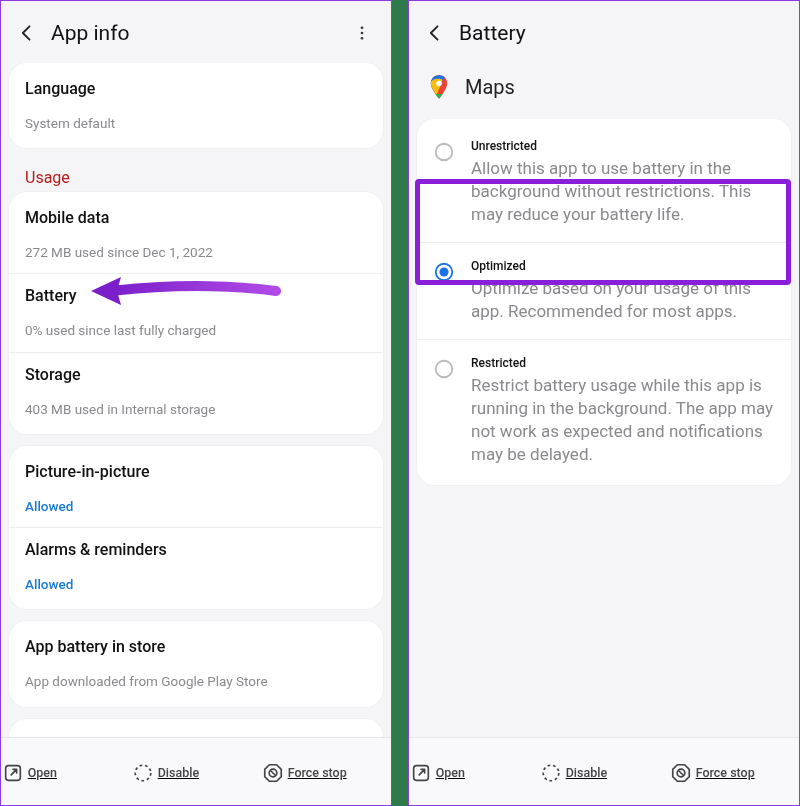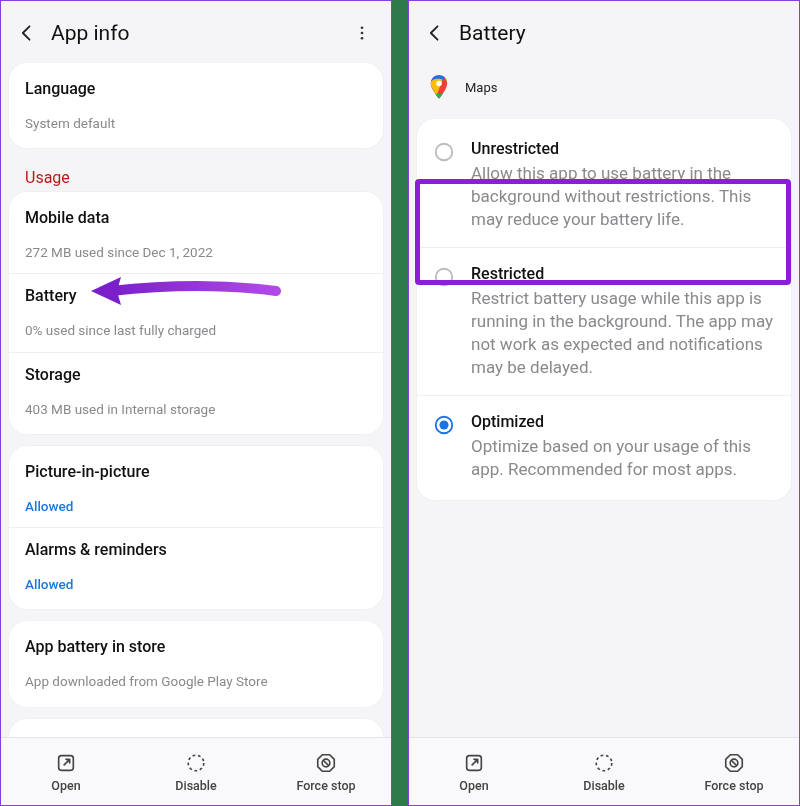--- a/index.html
+++ b/index.html
@@ -35,32 +35,32 @@
   .section-header { font-size: 16px; color: #b91c1c; padding: 8px 16px 5px 16px; }
 
   .version { font-size: 13px; color: #ec4899; padding: 14px 16px 0 16px; }
 
   
   .bottombar {
     height: 68px; border-top: 1px solid #e5e5e8; background: #f9f9fb;
     display: flex; align-items: center; justify-content: space-around;
     padding: 6px 0 4px 0;
   }
-  .bb-item { display: flex; flex-direction: column; align-items: center; gap: 4px; width: 33%; }
+  .bb-item { display: flex; flex-direction: row; align-items: center; gap: 4px; width: 33%; text-decoration: underline; }
   .bb-item .lbl { font-size: 12.5px; color: #444; font-weight: 500; }
 
   
   .app-identity { display: flex; align-items: center; gap: 12px; padding: 10px 16px 18px 16px; }
-  .app-identity .name { font-size: 13px; color: #222; }
+  .app-identity .name { font-size: 20px; color: #222; }
   .maps-icon { width: 28px; height: 28px; }
 
   .radio-row { display: flex; gap: 16px; padding: 16px 16px; align-items: flex-start; }
   .radio-row + .radio-row { border-top: 1px solid #eee; }
   .radio { flex: 0 0 auto; margin-top: 2px; }
-  .radio-text .label { font-size: 16px; font-weight: 500; color: #111; }
+  .radio-text .label { font-size: 12px; font-weight: 500; color: #111; }
   .radio-text .sub { font-size: 17px; color: #8a8a8e; margin-top: 4px; line-height: 1.35; }
 
   
   .highlight-box {
     position: absolute; border: 5px solid #8a1fd9; border-radius: 4px;
     pointer-events: none;
   }
 
   
   .arrow-wrap {
@@ -207,40 +207,40 @@
             </svg>
         </div>
         <div class="radio-text">
           <div class="label">Unrestricted</div>
           <div class="sub">Allow this app to use battery in the background without restrictions. This may reduce your battery life.</div>
         </div>
       </div>
       <div class="radio-row">
         <div class="radio">
           <svg width="22" height="22" viewBox="0 0 24 24">
+              <circle cx="12" cy="12" r="9" stroke="#1a73e8" stroke-width="2" fill="none"></circle>
+              <circle cx="12" cy="12" r="5" fill="#1a73e8"></circle>
+            </svg>
+        </div>
+        <div class="radio-text">
+          <div class="label">Optimized</div>
+          <div class="sub">Optimize based on your usage of this app. Recommended for most apps.</div>
+        </div>
+      </div>
+      <div class="radio-row">
+        <div class="radio">
+          <svg width="22" height="22" viewBox="0 0 24 24">
               <circle cx="12" cy="12" r="9" stroke="#bbb" stroke-width="2" fill="none"></circle>
             </svg>
         </div>
         <div class="radio-text">
           <div class="label">Restricted</div>
           <div class="sub">Restrict battery usage while this app is running in the background. The app may not work as expected and notifications may be delayed.</div>
         </div>
       </div>
-      <div class="radio-row">
-        <div class="radio">
-          <svg width="22" height="22" viewBox="0 0 24 24">
-              <circle cx="12" cy="12" r="9" stroke="#1a73e8" stroke-width="2" fill="none"></circle>
-              <circle cx="12" cy="12" r="5" fill="#1a73e8"></circle>
-            </svg>
-        </div>
-        <div class="radio-text">
-          <div class="label">Optimized</div>
-          <div class="sub">Optimize based on your usage of this app. Recommended for most apps.</div>
-        </div>
-      </div>
     </div>
   </div>
 
   <div class="bottombar">
     <div class="bb-item">
       <svg width="22" height="22" viewBox="0 0 24 24">
           <rect x="4" y="4" width="16" height="16" rx="3" stroke="#444" stroke-width="1.8" fill="none"></rect>
           <path d="M10 14 L16 8 M12 8 H16 V12" stroke="#444" stroke-width="1.8" fill="none" stroke-linecap="round" stroke-linejoin="round"></path>
         </svg>
       <div class="lbl">Open</div>

